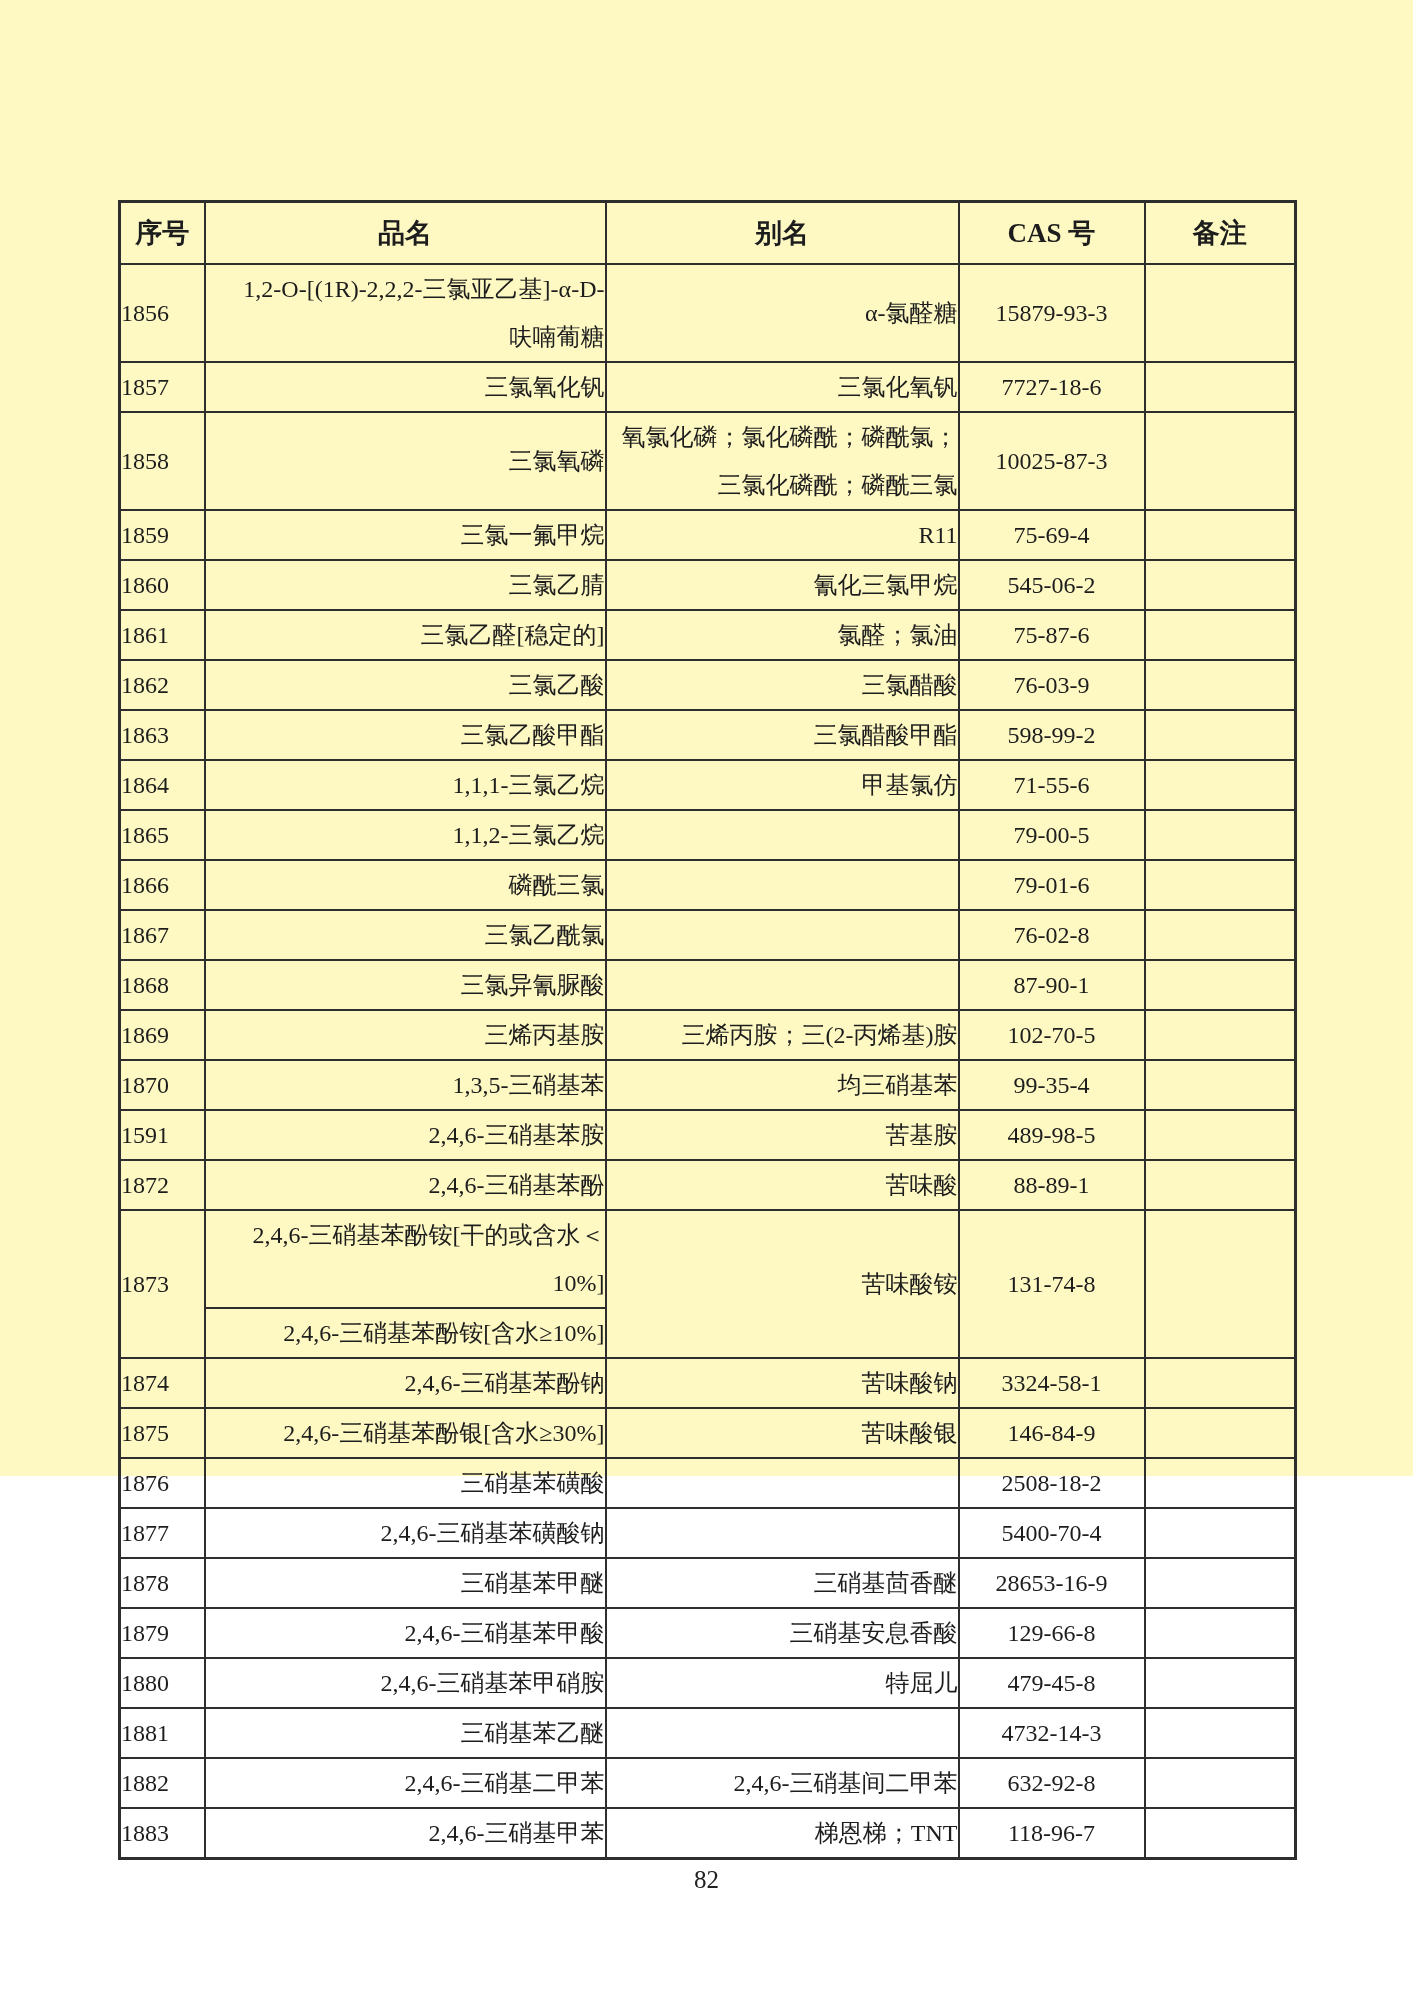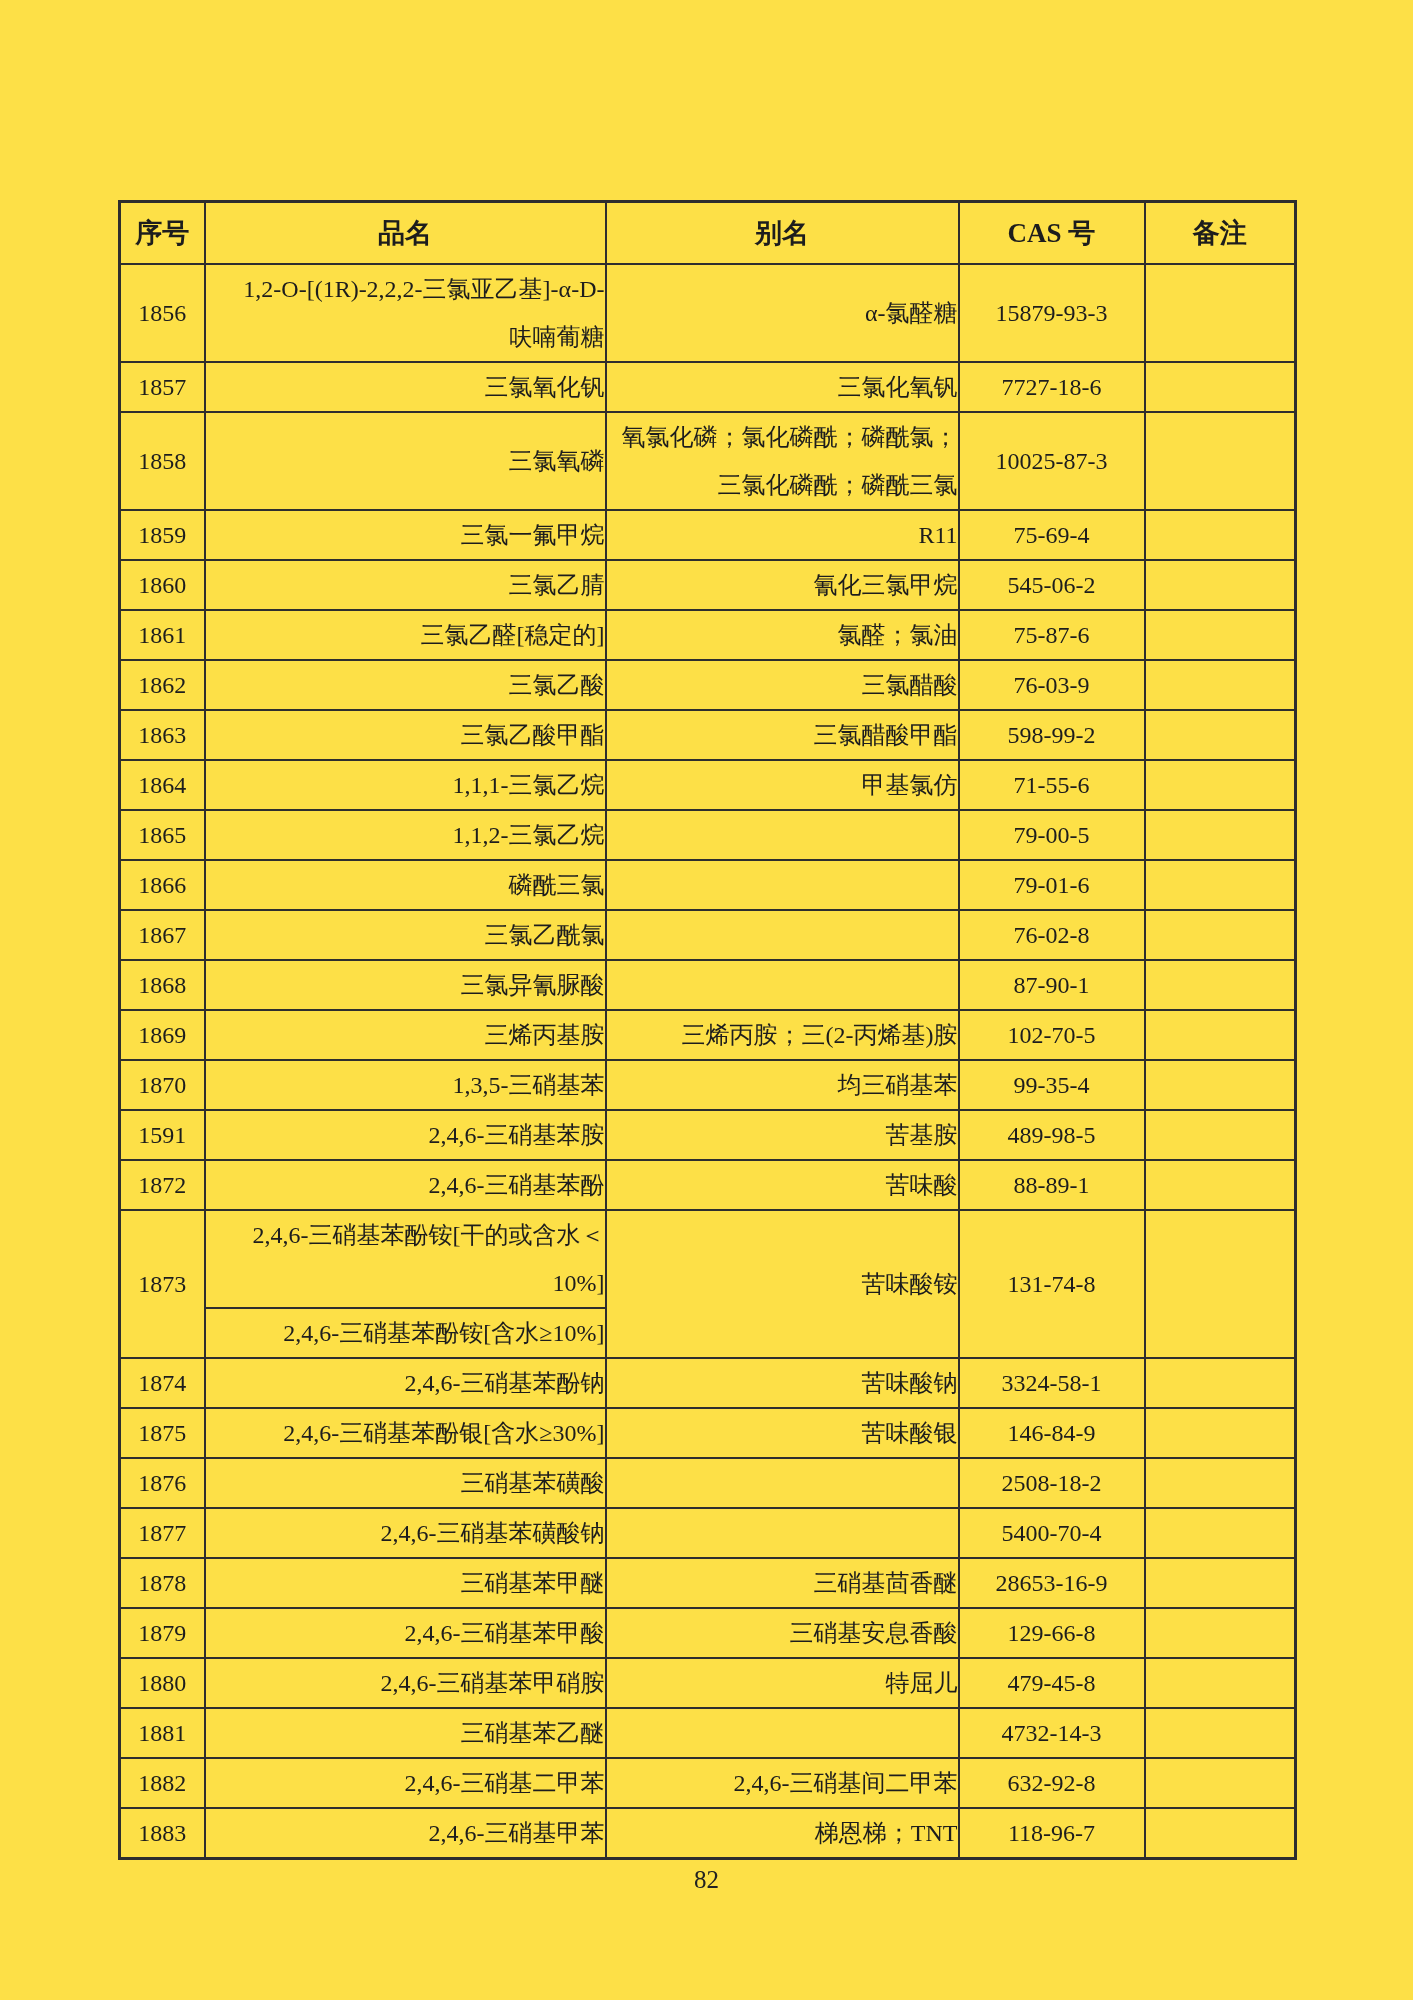--- a/index.html
+++ b/index.html
@@ -8,22 +8,22 @@
     background:#ffffff;
     width:1413px;
     height:2000px;
     font-family:"Liberation Serif","DejaVu Serif",serif;
     color:#1d1d1d;
     overflow:hidden;
   }
   .page{
     position:relative;
     width:1413px;
-    height:2000px;
-    background:#fde047;
+    height:1476px;
+    background:#fef9c3;
   }
   table.chem{
     position:absolute;
     left:118px;
     top:200px;
     width:1176px;
     border-collapse:collapse;
     table-layout:fixed;
     border:3px solid #2e2e2e;
   }
@@ -36,21 +36,21 @@
     overflow:hidden;
     word-break:break-all;
   }
   table.chem th{
     height:60px;
     font-size:27px;
     font-weight:700;
     text-align:center;
     line-height:60px;
   }
-  td.col-serial{ text-align:center; }
+  td.col-serial{ text-align:left; }
   td.col-name, td.col-alias{
     text-align:right;
     padding-left:8px;
     padding-right:4px;
     white-space:pre-line;
   }
   td.col-cas{ text-align:center; }
   td.col-note{ text-align:center; }
   .page-number{
     position:absolute;

